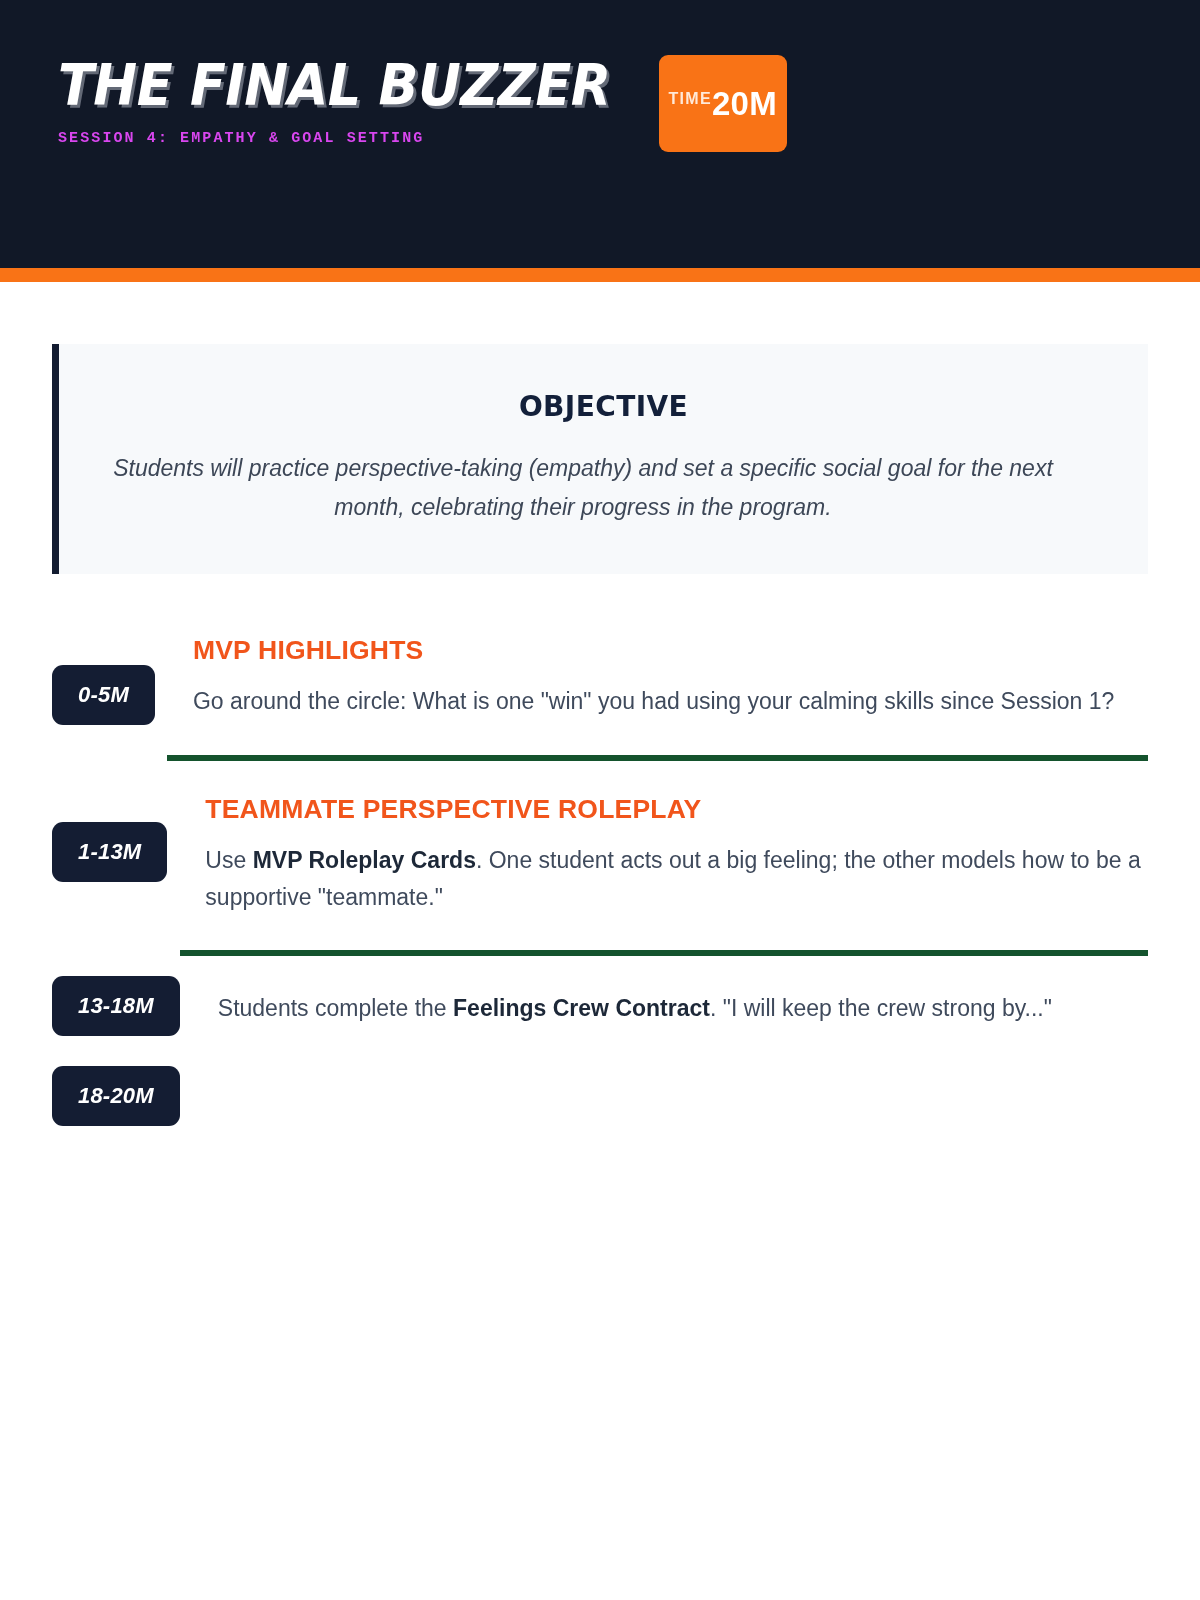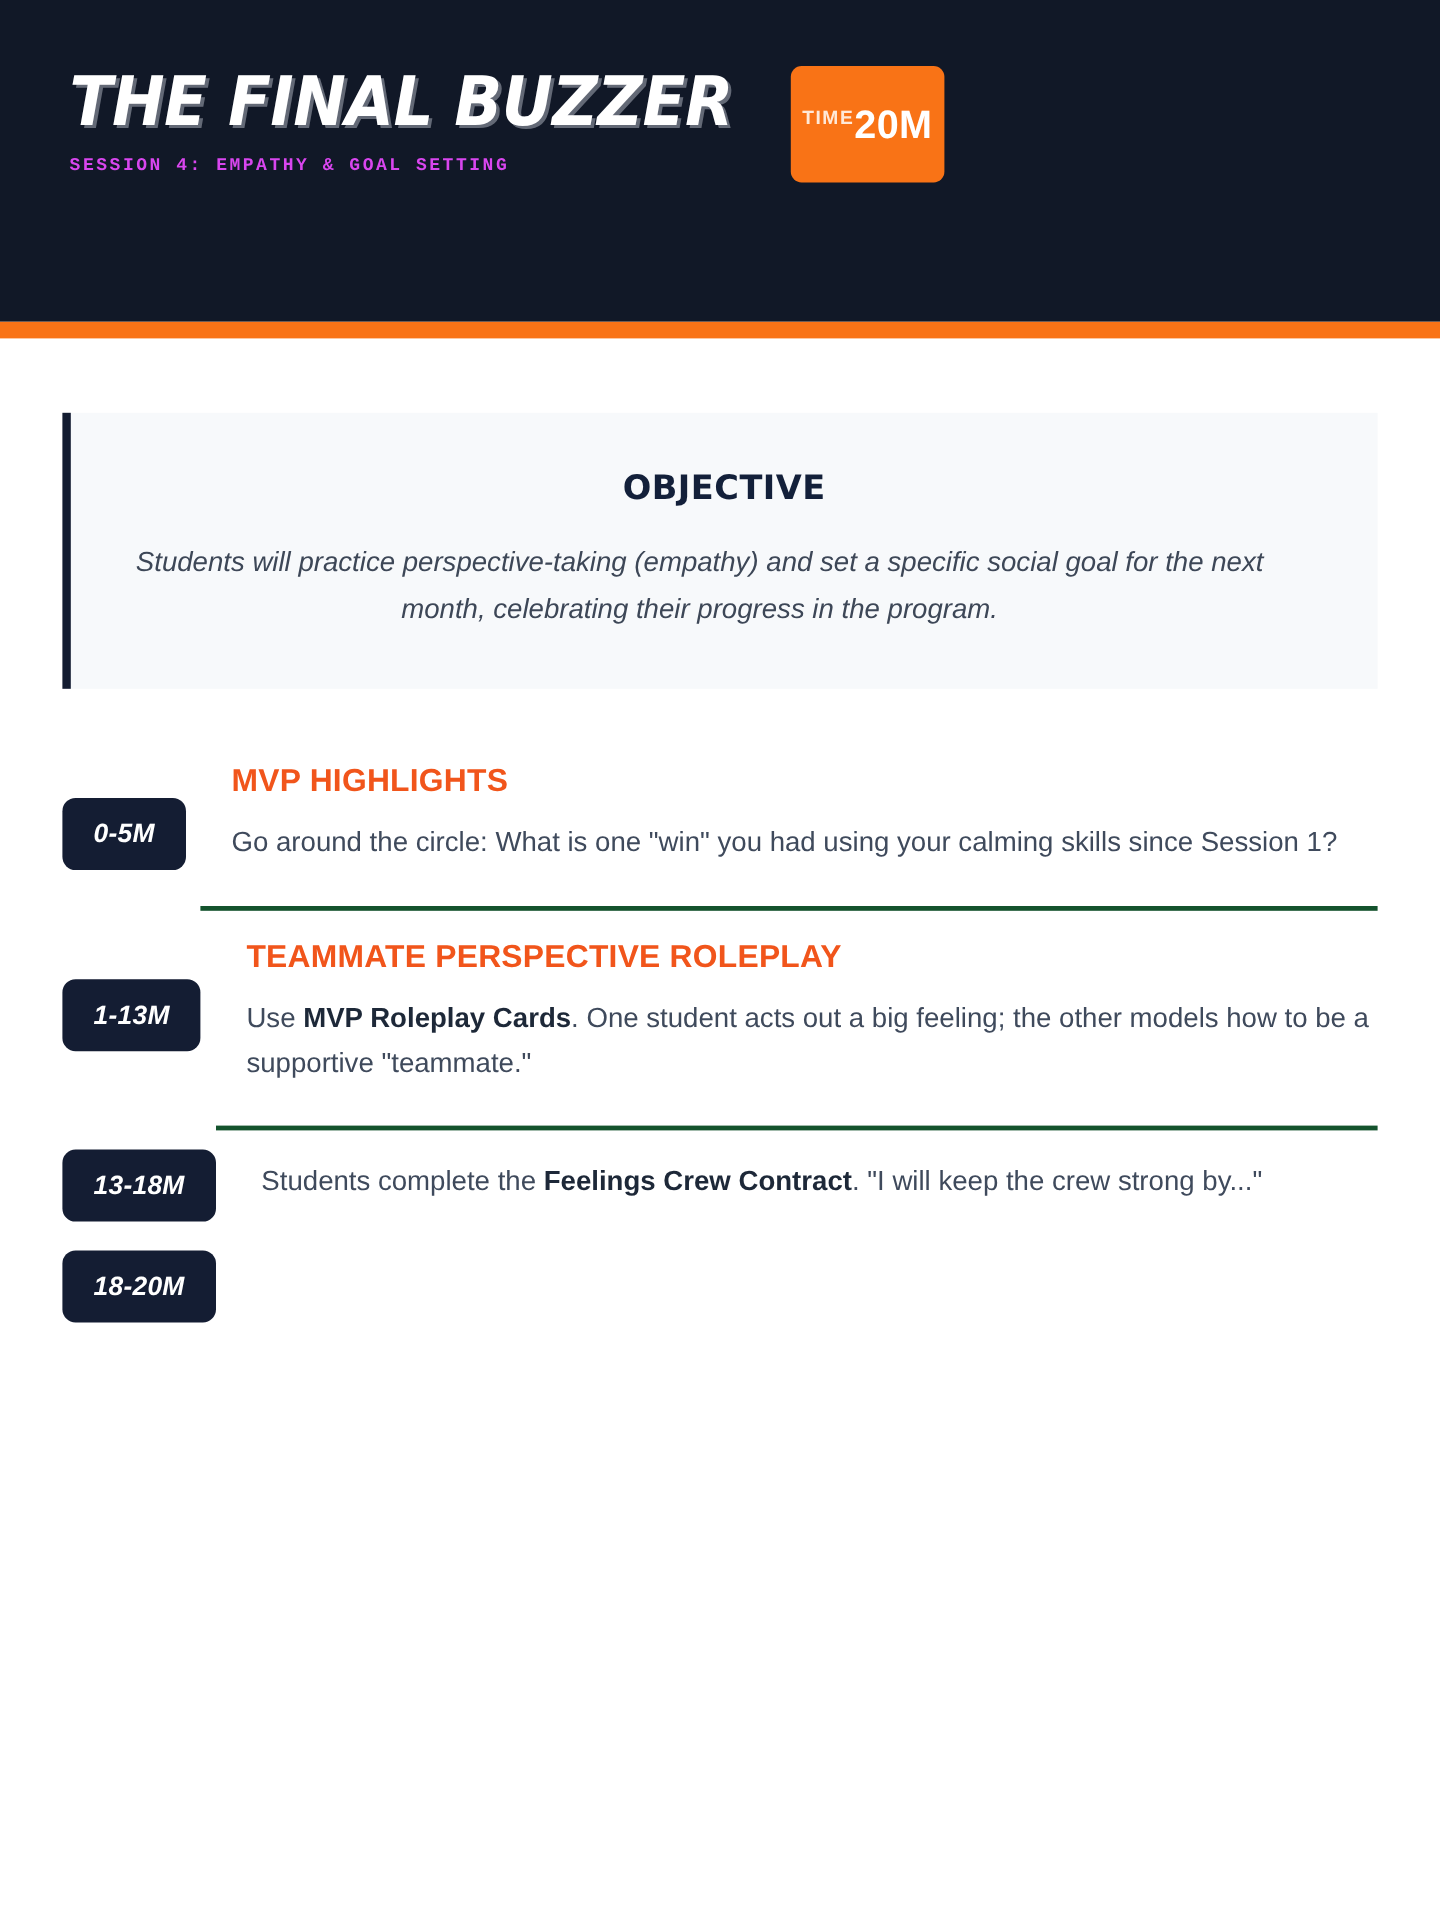--- a/index.html
+++ b/index.html
@@ -154,22 +154,22 @@
   }
 
   .agenda-body {
     flex: 1 1 auto;
     padding-left: 38px;
     padding-bottom: 30px;
     min-width: 0;
   }
 
   .agenda-item.divided .agenda-body {
-    border-top: 4px solid #14532d;
-    padding-top: 24px;
+    border-top: 6px solid #14532d;
+    padding-top: 34px;
     margin-top: 4px;
   }
 
   .agenda-item:first-child .agenda-body { padding-top: 4px; }
 
   .agenda-heading {
     font-family: Liberation Sans, sans-serif;
     font-size: 26.5px;
     font-weight: 700;
     color: #F1551B;

